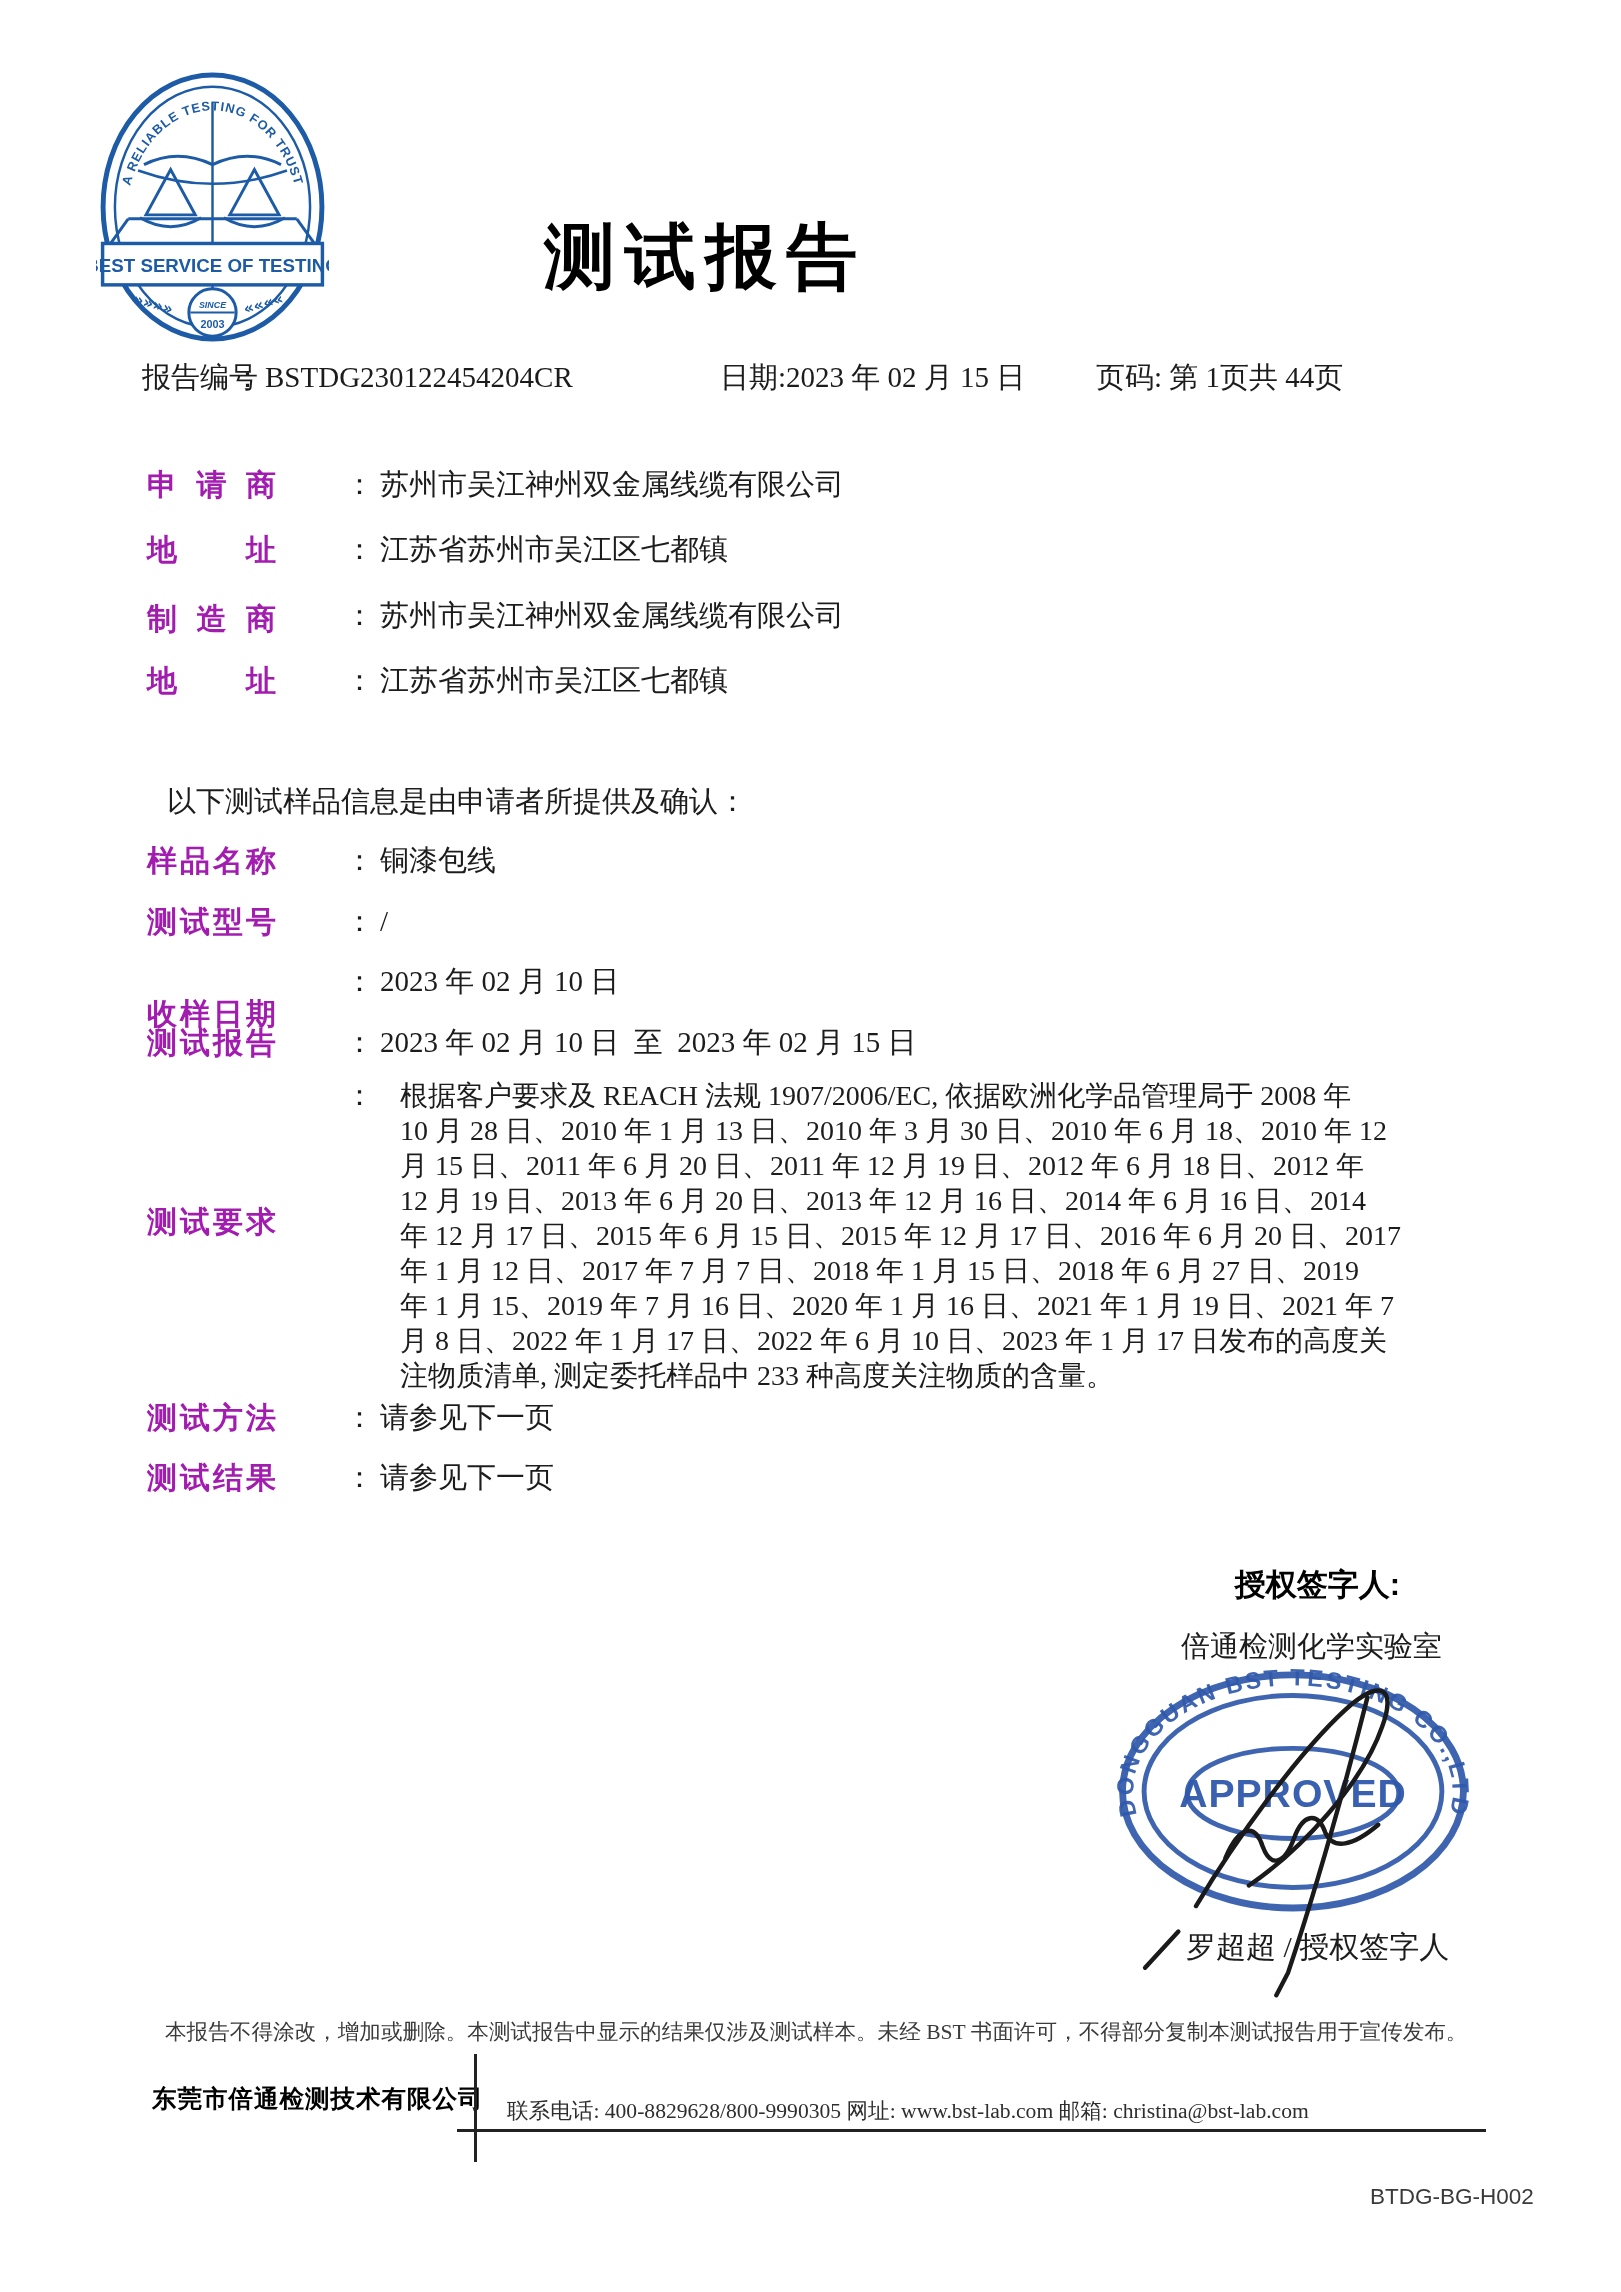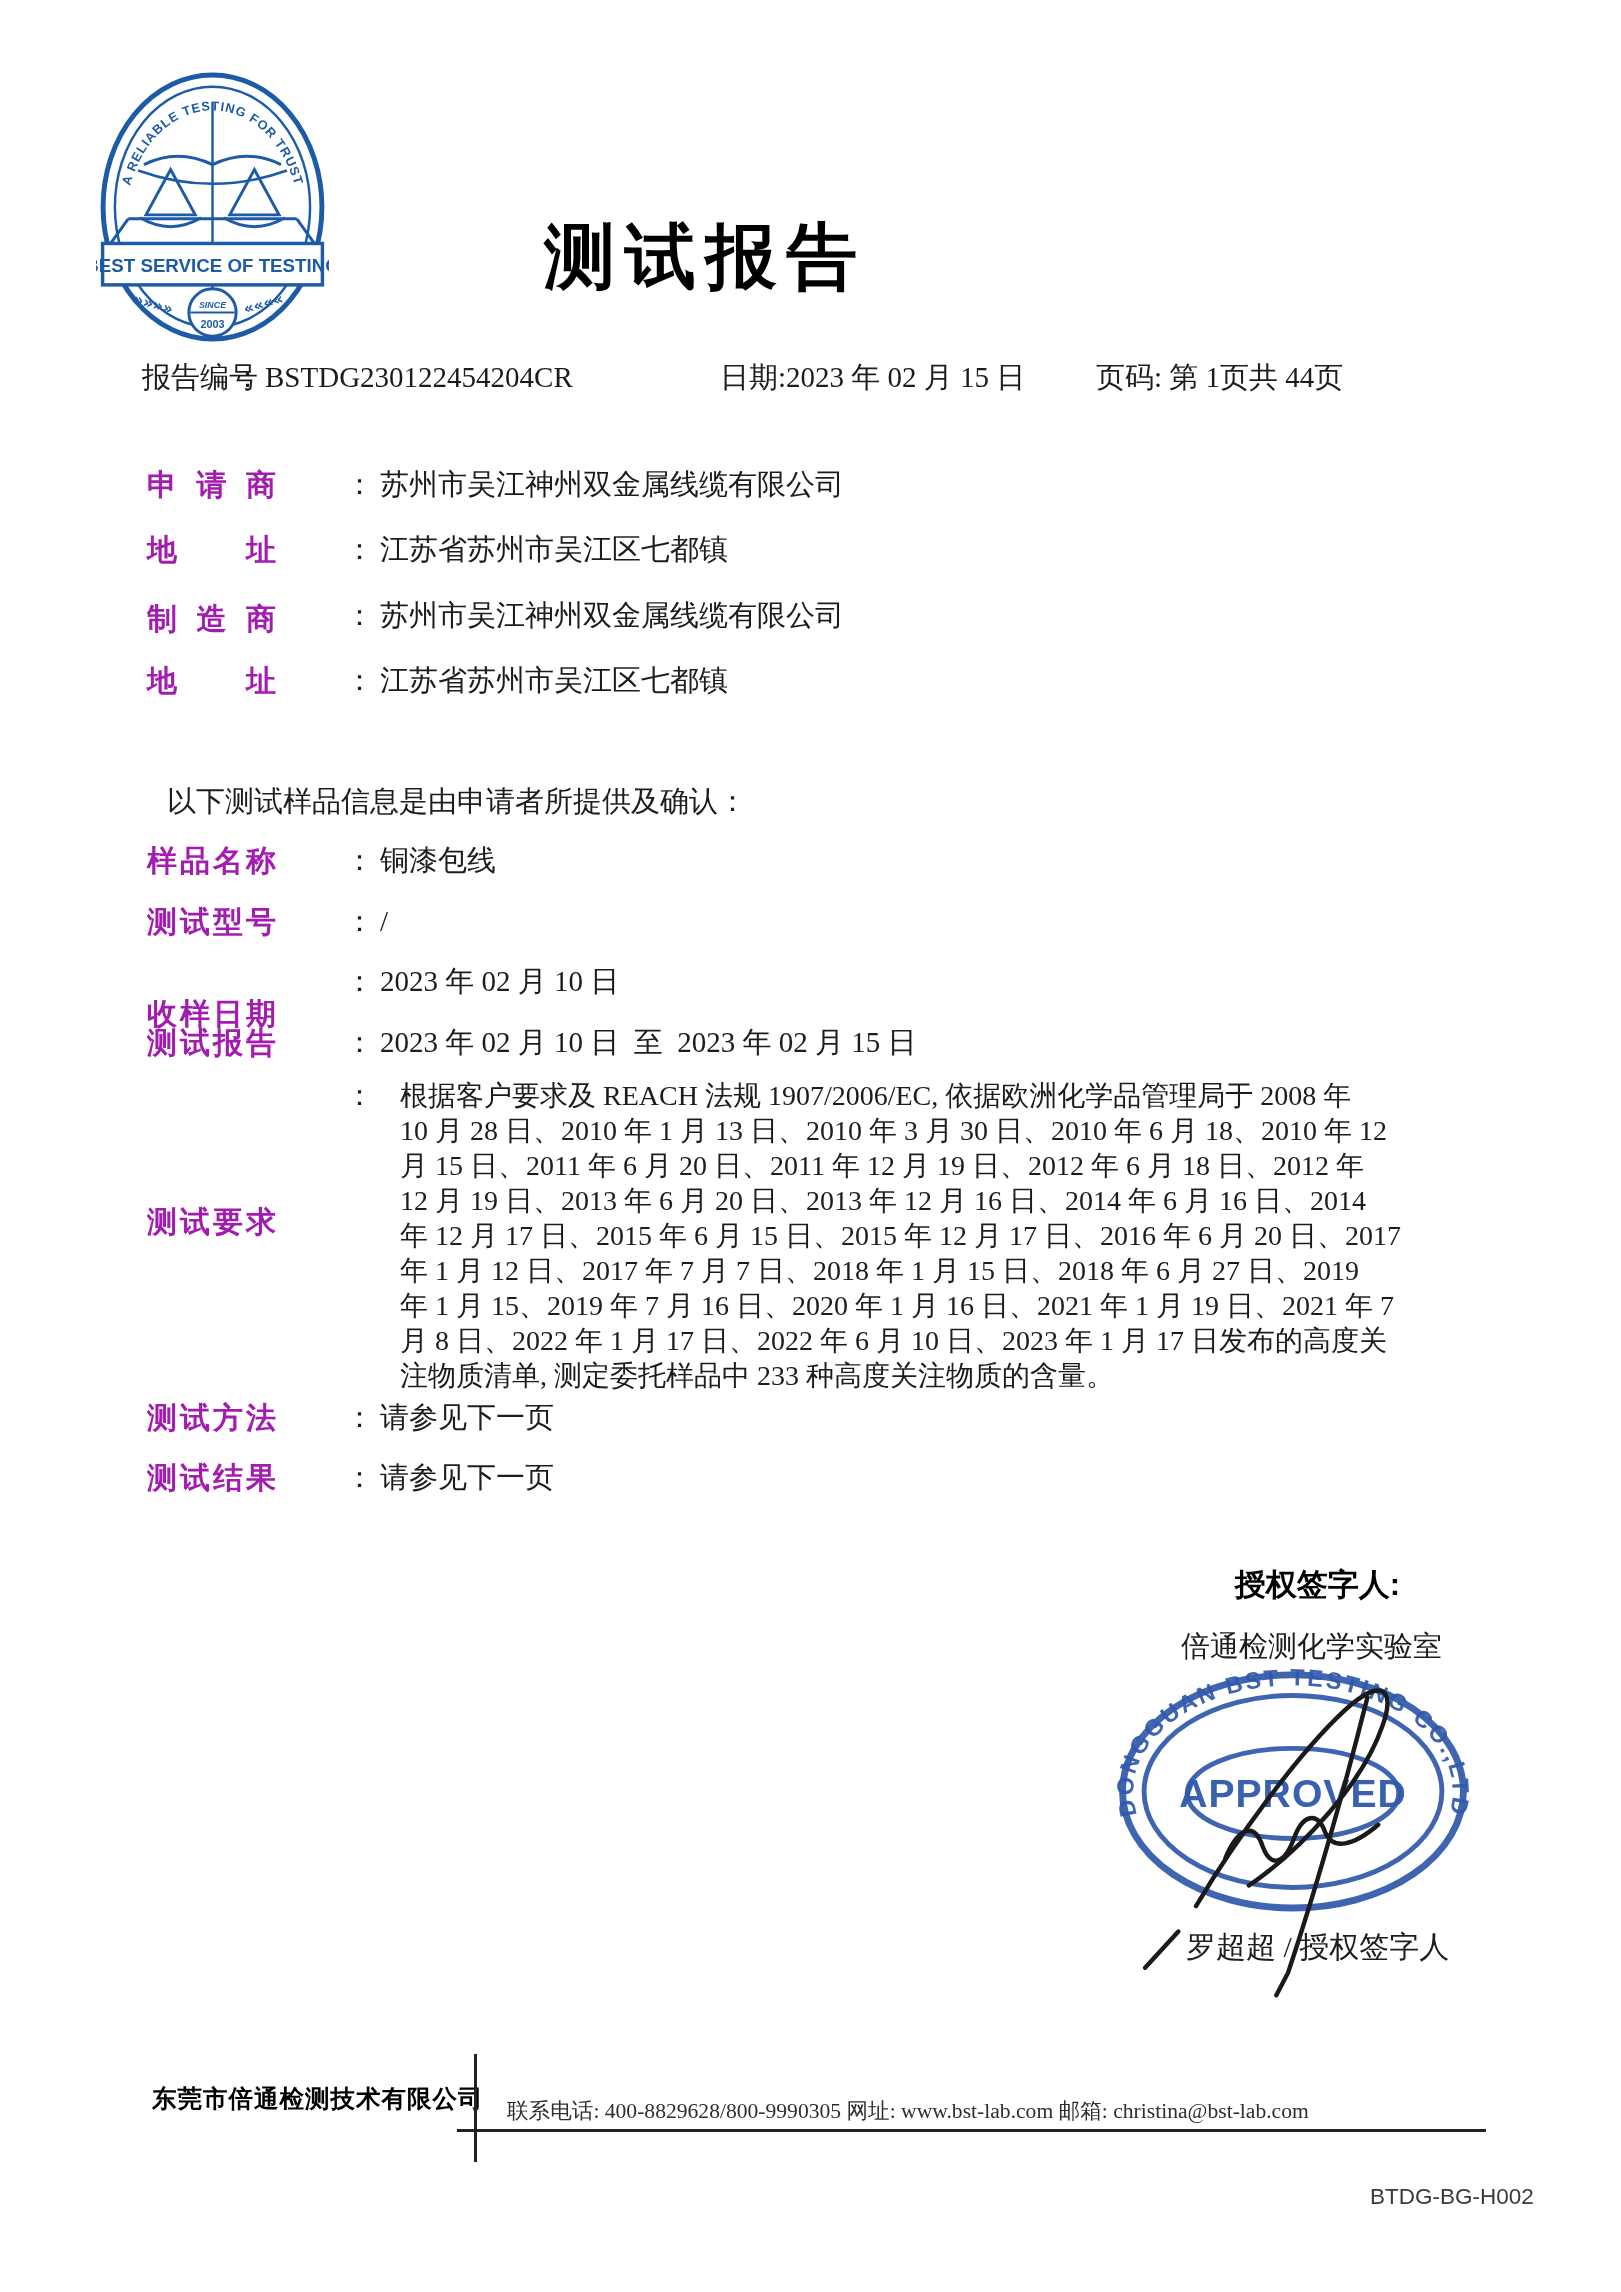--- a/index.html
+++ b/index.html
@@ -164,20 +164,21 @@
     <g stroke="#1a1a1a" stroke-width="4.5" fill="none" stroke-linecap="round">
       <path d="M 98 257 C 135 195 205 95 258 50 C 288 26 302 36 288 74 C 268 132 205 200 152 236"></path>
       <path d="M 273 44 C 250 135 222 235 192 325 L 180 348"></path>
       <path d="M 128 208 C 142 175 158 172 166 196 C 174 218 188 215 198 188 C 207 163 222 160 230 182 C 238 200 258 196 284 174"></path>
       <path d="M 80 283 L 46 320"></path>
     </g>
   </svg>
 
   <div class="abs signer serif">罗超超 / 授权签字人</div>
 
+  <div class="abs disclaimer serif">本报告不得涂改，增加或删除。本测试报告中显示的结果仅涉及测试样本。未经 BST 书面许可，不得部分复制本测试报告用于宣传发布。</div>
 
   <div class="abs f-company">东莞市倍通检测技术有限公司</div>
   <div class="abs vline"></div>
   <div class="abs f-addr2 serif">联系电话: 400-8829628/800-9990305 网址: www.bst-lab.com 邮箱: christina@bst-lab.com</div>
   <div class="abs hline"></div>
 
   <div class="abs doc-code">BTDG-BG-H002</div>
 
 </div>
 

